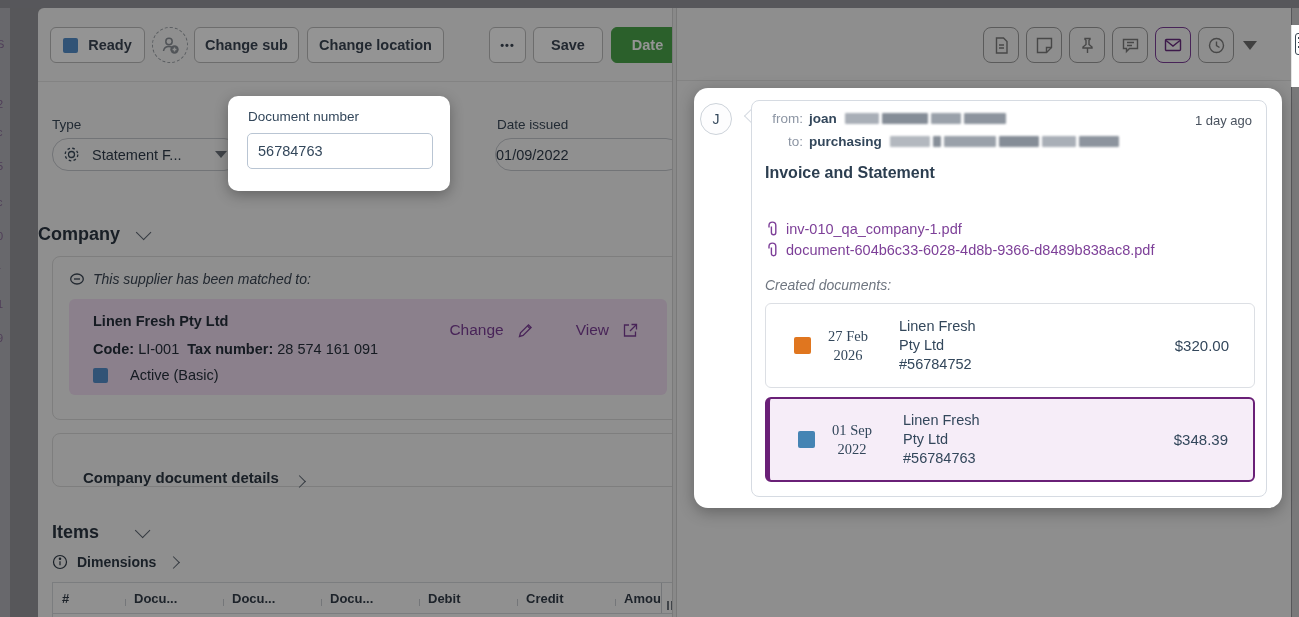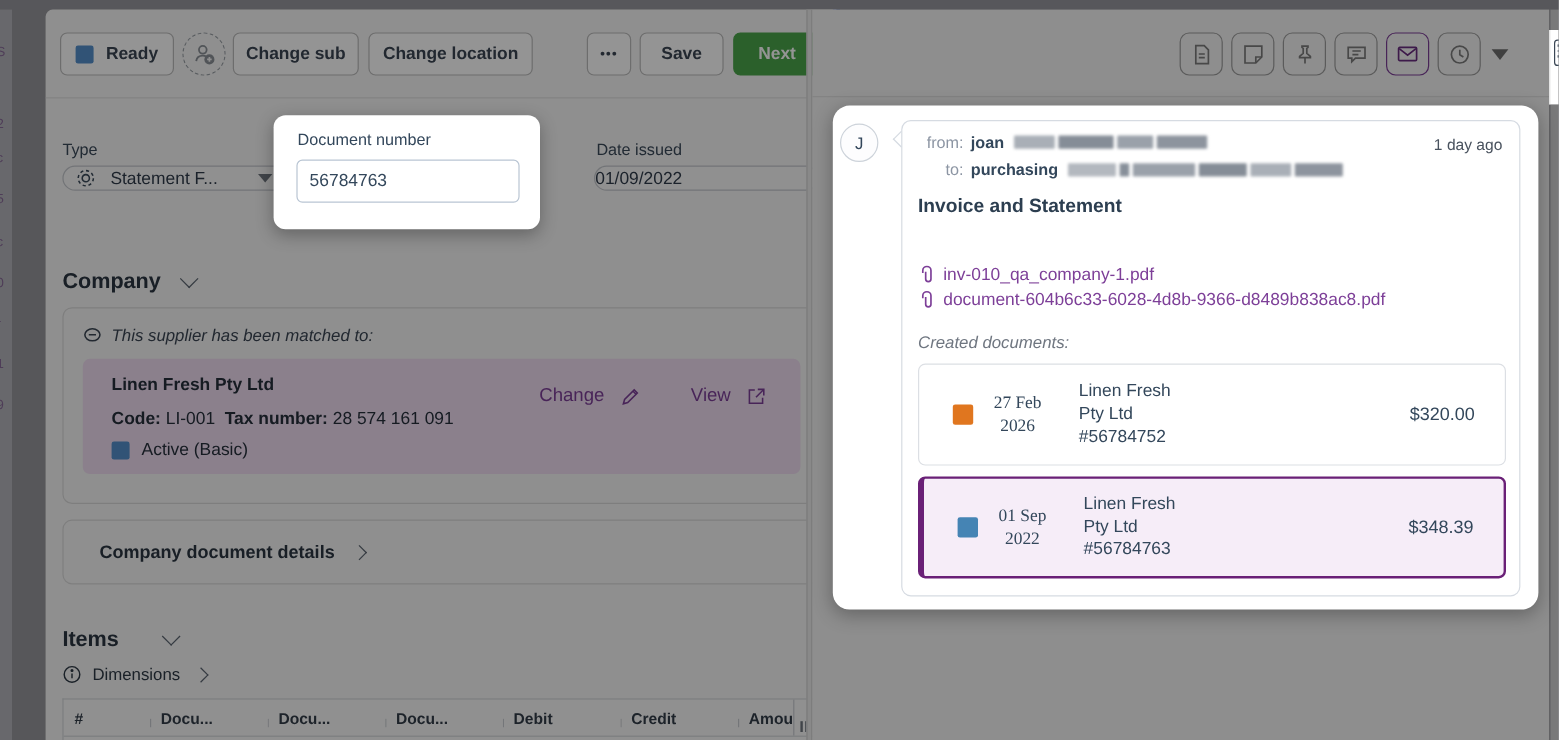--- a/index.html
+++ b/index.html
@@ -16,45 +16,45 @@
   #leftpanel { left:10px; top:8px; width:662px; height:609px; background:#f6f6f6; border-radius:6px 0 0 0; border-right:6px solid #1d4ed8; overflow:hidden;margin-left:28px; }
   #ltoolbar { position:absolute; left:0; top:0; width:100%; height:74px; border-bottom:1px solid #e2e2e2; }
   .btn { position:absolute; top:19px; height:36px; background:#fff; border:1px solid #bcbcbc; border-radius:6px;
          display:flex; align-items:center; justify-content:center; gap:10px; font-size:14.5px; font-weight:700; color:#3b4654; cursor:pointer; }
   .btn-green { background:#4aa64a; border:1px solid #4aa64a; color:#fff; }
   .sq { width:15px; height:15px; border-radius:2px; flex:0 0 auto; }
   #adduser { position:absolute; left:114px; top:19px; width:36px; height:36px; border:1.5px dashed #9aa0a6; border-radius:50%;
              display:flex; align-items:center; justify-content:center; color:#8c9298; }
 
   .flabel { position:absolute; font-size:13.5px; color:#3b4a5a; }
-  .field { position:absolute; height:21px; border:1px solid #c5c8cd; border-radius:16px; background:#f8f8f8;
+  .field { position:absolute; height:33px; border:1px solid #c5c8cd; border-radius:16px; background:#f8f8f8;
            display:flex; align-items:center; font-size:14.5px; color:#303c4b; }
   #type-select { left:14px; top:130px; width:188px; padding:0 12px 0 10px; gap:12px; cursor:pointer; }
   #type-select .caret { margin-left:auto; width:0; height:0; border-left:6px solid transparent; border-right:6px solid transparent; border-top:7px solid #6f767e; }
   #date-input { left:457px; top:130px; width:187px; padding:0 0; }
 
   .h2 { position:absolute; font-size:18px; font-weight:700; color:#2b3642; display:flex; align-items:center; gap:12px; }
   .chev-d { width:11px; height:11px; border-right:1.8px solid #5b6470; border-bottom:1.8px solid #5b6470; transform:rotate(45deg) translateY(-3px); }
   .chev-r { width:9px; height:9px; border-right:1.8px solid #5b6470; border-top:1.8px solid #5b6470; transform:rotate(45deg); }
 
   #company-card { left:14px; top:248px; width:630px; height:164px; border:1px solid #dadada; border-radius:8px; }
   #matched-note { position:absolute; left:16px; top:14px; display:flex; align-items:center; gap:8px; font-style:italic; font-size:14px; color:#3b4654; }
   #matched-card { position:absolute; left:16px; top:42px; width:598px; height:96px; background:#efdcf1; border-radius:6px; }
   #supplier-name { position:absolute; left:24px; top:14px; font-size:14.5px; font-weight:700; color:#26303c; }
   #supplier-code { position:absolute; left:24px; top:42px; font-size:14.5px; color:#26303c; }
   #supplier-code b { font-weight:700; }
-  #supplier-status { position:absolute; left:24px; top:68px; display:flex; align-items:center; gap:10px; font-size:14.5px; color:#26303c; }
+  #supplier-status { position:absolute; left:24px; top:68px; display:flex; align-items:center; gap:22px; font-size:14.5px; color:#26303c; }
   #match-links { position:absolute; right:28px; top:22px; display:flex; align-items:center; gap:13px; font-size:15.5px; color:#7d3f98; }
   #match-links .gap { width:16px; }
   .plink { cursor:pointer; }
 
   #details-card { left:14px; top:425px; width:630px; height:54px; border:1px solid #dadada; border-radius:8px;
-                  display:flex; align-items:center; gap:16px; padding-left:30px; font-size:15px; font-weight:700; color:#2b3642; cursor:pointer; }
-
-  #dims-row { left:14px; top:546px; display:flex; align-items:center; gap:9px; font-size:14px; color:#2e3945; cursor:pointer; }
+                  display:flex; align-items:flex-end; gap:16px; padding-left:30px; font-size:15px; font-weight:700; color:#2b3642; cursor:pointer; }
+
+  #dims-row { left:14px; top:546px; display:flex; align-items:center; gap:9px; font-size:14px; color:#2e3945; cursor:pointer;font-weight:bold; }
   #items-table { left:14px; top:574px; width:632px; border:1px solid #d4d7db; border-bottom:none; background:#f9f9f9; }
   #thead { display:flex; height:30px; align-items:center; }
   .th { position:relative; font-size:13px; font-weight:700; color:#333d49; padding-left:9px; white-space:nowrap; overflow:hidden; }
   .th + .th:before { content:""; position:absolute; left:0; top:8px; width:1px; height:14px; background:#c9ccd1; }
   #th-handle { flex:0 0 24px; align-self:stretch; border-left:1px solid #c9ccd1; position:relative; }
   #th-handle .bars { position:absolute; right:6px; bottom:3px; display:flex; gap:2px; }
   #th-handle .bars i { width:1.5px; height:9px; background:#6f767e; }
   #trow-sliver { height:6px; border-top:1px solid #d4d7db; }
 
   
@@ -155,41 +155,41 @@
       <div class="btn" style="left:269px; width:137px;">
         <span>Change location</span>
       </div>
       <div class="btn" style="left:451px; width:37px; font-size:11px; letter-spacing:1px;">
         <span>•••</span>
       </div>
       <div class="btn" style="left:495px; width:70px;">
         <span>Save</span>
       </div>
       <div class="btn btn-green" style="left:573px; width:73px;">
-        <span>Next</span>
+        <span>Date</span>
       </div>
     </div>
 
     <span class="flabel" style="left:14px; top:109px;">Type</span>
     <div class="field" id="type-select">
       <span>
         <svg width="17" height="17" viewBox="0 0 17 17" fill="none" stroke="#3b4a5a" stroke-width="1.3">
           <circle cx="8.5" cy="8.5" r="3"></circle>
           <circle cx="8.5" cy="8.5" r="6.3" stroke-dasharray="2.6 2.35"></circle>
         </svg>
       </span>
       <span>Statement F...</span>
       <span class="caret"></span>
     </div>
     <span class="flabel" style="left:459px; top:109px;">Date issued</span>
     <div class="field" id="date-input">
       <span>01/09/2022</span>
     </div>
 
-    <div class="h2" style="left:14px; top:216px;gap:16px;">
+    <div class="h2" style="left:0; top:216px;gap:16px;">
       <span>Company</span>
       <span class="chev-d"></span>
     </div>
     <div id="company-card" class="abs">
       <div id="matched-note">
         <span>
           <svg width="16" height="16" viewBox="0 0 16 16" fill="none" stroke="#3b4654" stroke-width="1.3">
             <ellipse cx="8" cy="8" rx="6.3" ry="5"></ellipse>
               <path d="M5 8h6"></path>
           </svg>

